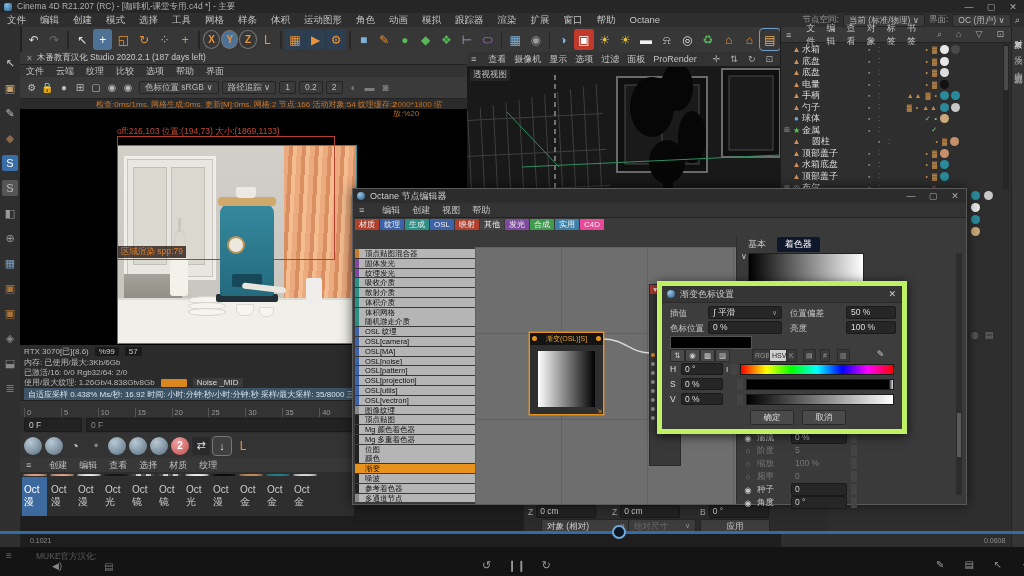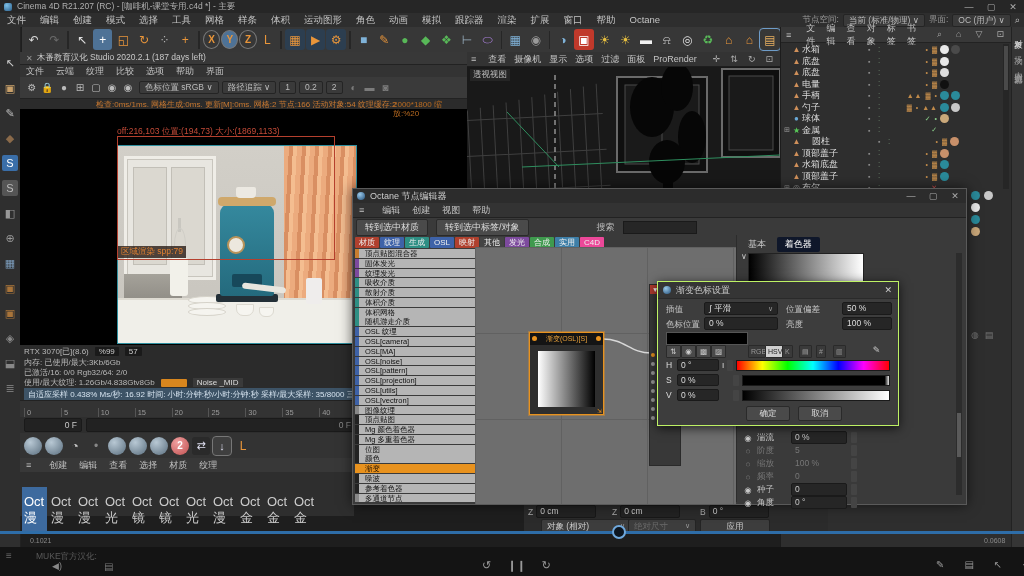--- a/index.html
+++ b/index.html
@@ -73,38 +73,38 @@
   
   #pview{left:467px;top:52px;width:313px;height:348px;background:#191919;z-index:4;}
   #pvmenu{height:14px;background:#333;display:flex;align-items:center;font-size:9px;color:#c4c4c4;border-bottom:1px solid #1d1d1d;}
   #pvmenu span{padding:0 4px;}
   #pvmenu .ri{margin-left:auto;display:flex;gap:2px;padding-right:3px;color:#aaa;}
   #pvlabel{position:absolute;left:3px;top:17px;background:rgba(40,40,40,.8);color:#bbb;font-size:8.5px;padding:0 3px;z-index:3;}
   
   #ruler{left:20px;top:400px;width:332px;height:17px;background:#333;border-top:1px solid #222;display:flex;align-items:flex-end;padding-left:4px;z-index:5;}
   .tick{width:37px;font-size:7.5px;color:#999;border-left:1px solid #555;padding-left:2px;height:10px;}
   #playhead{position:absolute;left:84px;top:2px;width:9px;height:13px;background:#4a80c0;border-radius:1px;z-index:2;}
-  #ffields{left:20px;top:417px;width:332px;height:16px;background:#2e2e2e;display:flex;align-items:center;gap:4px;padding-left:4px;z-index:5;text-align:right;}
+  #ffields{left:20px;top:417px;width:332px;height:16px;background:#2e2e2e;display:flex;align-items:center;gap:4px;padding-left:4px;z-index:5;}
   .fbox{background:#222;border:1px solid #1a1a1a;border-radius:2px;height:12px;line-height:12px;padding:0 4px;font-size:8.5px;color:#ccc;}
   #ballrow{left:20px;top:433px;width:332px;height:25px;background:#333;display:flex;align-items:center;gap:3px;padding-left:4px;z-index:5;}
   .bi{width:18px;height:18px;border-radius:50%;display:flex;align-items:center;justify-content:center;font-size:12px;
       background:radial-gradient(circle at 35% 30%,#b8c8d4,#5a6e7e);color:#dde;}
   .bi.box{border-radius:3px;background:#2a2a2a;font-size:11px;}
   .bi.selb{outline:1px solid #777;background:#3f3f3f;}
   .bi.red{background:radial-gradient(circle at 35% 30%,#f0a0a0,#c05050);color:#fff;font-weight:bold;font-size:10px;}
   .bi.plain{background:none;border-radius:0;}
   #matmenu{left:20px;top:458px;width:332px;height:14px;background:#383838;display:flex;align-items:center;font-size:9px;color:#c0c0c0;border-bottom:1px solid #222;z-index:5;}
   #matmenu span{padding:0 6px;}
   #matthumbs{left:20px;top:472px;width:332px;height:42px;background:#2e2e2e;display:flex;gap:2px;padding:2px 0 0 2px;z-index:5;}
   .mat{width:25px;display:flex;flex-direction:column;align-items:center;}
   .mb{position:relative;width:24px;height:24px;border-radius:50%;background:#888;overflow:hidden;}
   .mb .hl{position:absolute;left:3px;top:2px;width:10px;height:8px;border-radius:50%;background:radial-gradient(rgba(255,255,255,.8),rgba(255,255,255,0));}
   .mb.checker{background-image:repeating-conic-gradient(#d8d8d8 0 25%,#555 0 50%);background-size:10px 10px;}
   .mb .mtx{position:absolute;left:0;top:8px;width:100%;text-align:center;font-size:6.5px;font-style:normal;font-weight:bold;}
-  .ml{font-size:13px;color:#ccc;margin-top:13px;padding:7px 2px;}
+  .ml{font-size:10px;color:#ccc;margin-top:1px;padding:7px 2px;}
   .ml.sel{background:#3d6a9e;color:#fff;}
   
   #progress{left:0;top:531px;width:1024px;height:3px;background:#2e6da8;z-index:40;}
   #pknob{position:absolute;left:612px;top:525px;width:10px;height:10px;border-radius:50%;border:2px solid #6fa8dc;background:#0d1620;z-index:41;}
   #plab-l{position:absolute;left:30px;top:537px;font-size:7px;color:#8a8a8a;z-index:41;}
   #plab-r{position:absolute;left:984px;top:537px;font-size:7px;color:#8a8a8a;z-index:41;}
   #bottombar{left:0;top:547px;width:1024px;height:29px;background:#141414;z-index:39;}
   #bottombar .brand{position:absolute;left:36px;top:4px;font-size:8.5px;color:#5a5a5a;}
   #bottombar .hamb{position:absolute;left:6px;top:3px;color:#666;font-size:10px;}
   #bottombar .spk{position:absolute;left:52px;top:14px;color:#888;font-size:9px;}
@@ -168,21 +168,21 @@
   .prow{position:absolute;left:6px;width:210px;height:13px;display:flex;align-items:center;font-size:8.5px;gap:4px;}
   .prow .bl{width:10px;text-align:center;}
   .prow .pl{width:30px;}
   .prow .pv{background:#262626;border:1px solid #1a1a1a;border-radius:2px;min-width:48px;padding:0 3px;height:11px;line-height:11px;}
   .prow.off{color:#777;}
   .prow.off .pv{background:none;border-color:transparent;}
   .stp{width:6px;height:11px;background:#444;border-radius:1px;}
   #nescroll{position:absolute;left:219px;top:18px;width:6px;height:242px;background:#2c2c2c;}
   #nescroll i{position:absolute;left:1px;top:160px;width:4px;height:44px;background:#5a5a5a;display:block;}
   
-  #gdialog{left:657px;top:281px;width:240px;height:143px;background:#3d3d3d;border:1px solid #bef264;z-index:30;box-shadow:0 2px 10px rgba(0,0,0,.7);font-size:9px;}
+  #gdialog{left:657px;top:281px;width:240px;height:143px;background:#3d3d3d;border:5px solid #bef264;z-index:30;box-shadow:0 2px 10px rgba(0,0,0,.7);font-size:9px;}
   #gdtitle{height:16px;background:#353535;display:flex;align-items:center;border-bottom:1px solid #2a2a2a;}
   #gdtitle .logo{width:8px;height:8px;border-radius:50%;background:radial-gradient(circle at 35% 30%,#9ac8e8,#24507a);margin:0 5px 0 5px;}
   #gdtitle .x{margin-left:auto;padding-right:6px;color:#ccc;}
   .glabel{position:absolute;color:#c4c4c4;font-size:8.5px;}
   .gbox{position:absolute;background:#262626;border:1px solid #1a1a1a;border-radius:2px;height:11px;line-height:11px;padding:0 4px;color:#ddd;font-size:8.5px;display:flex;align-items:center;gap:3px;}
   .garrow{color:#999;font-size:7px;margin-left:auto;}
   #gswatch{position:absolute;left:8px;top:50px;width:80px;height:11px;background:#000;border:1px solid #555;}
   .gtool{position:absolute;top:63px;width:13px;height:11px;background:#4a4a4a;border:1px solid #2a2a2a;color:#ccc;font-size:7.5px;text-align:center;line-height:11px;border-radius:1px;}
   .gmode{position:absolute;top:63px;height:11px;background:#3a3a3a;border:1px solid #2a2a2a;color:#999;font-size:7px;text-align:center;line-height:11px;padding:0 2px;border-radius:1px;}
   .gmode.sel{background:#cfcfcf;color:#222;}
@@ -810,26 +810,20 @@
     </div>
     <div id="nemenu">
       <span>≡</span>
       <span class="row">
           <span>编辑</span>
           <span>创建</span>
           <span>视图</span>
           <span>帮助</span>
         </span>
     </div>
-    <div id="nebtns">
-      <span class="nebtn">转到选中材质</span>
-      <span class="nebtn">转到选中标签/对象</span>
-      <span style="margin-left:60px;color:#bbb">搜索</span>
-      <span id="nesearch"></span>
-    </div>
     <div id="necats">
 
     <span class="cat" style="background-color: rgb(176, 64, 46);">材质</span>
         <span class="cat" style="background-color: rgb(62, 98, 168);">纹理</span>
         <span class="cat" style="background-color: rgb(46, 143, 132);">生成</span>
         <span class="cat" style="background-color: rgb(62, 98, 168);">OSL</span>
         <span class="cat" style="background-color: rgb(176, 64, 46);">映射</span>
         <span class="cat" style="background-color: rgb(68, 68, 68);">其他</span>
         <span class="cat" style="background-color: rgb(125, 74, 158);">发光</span>
         <span class="cat" style="background-color: rgb(63, 154, 78);">合成</span>

